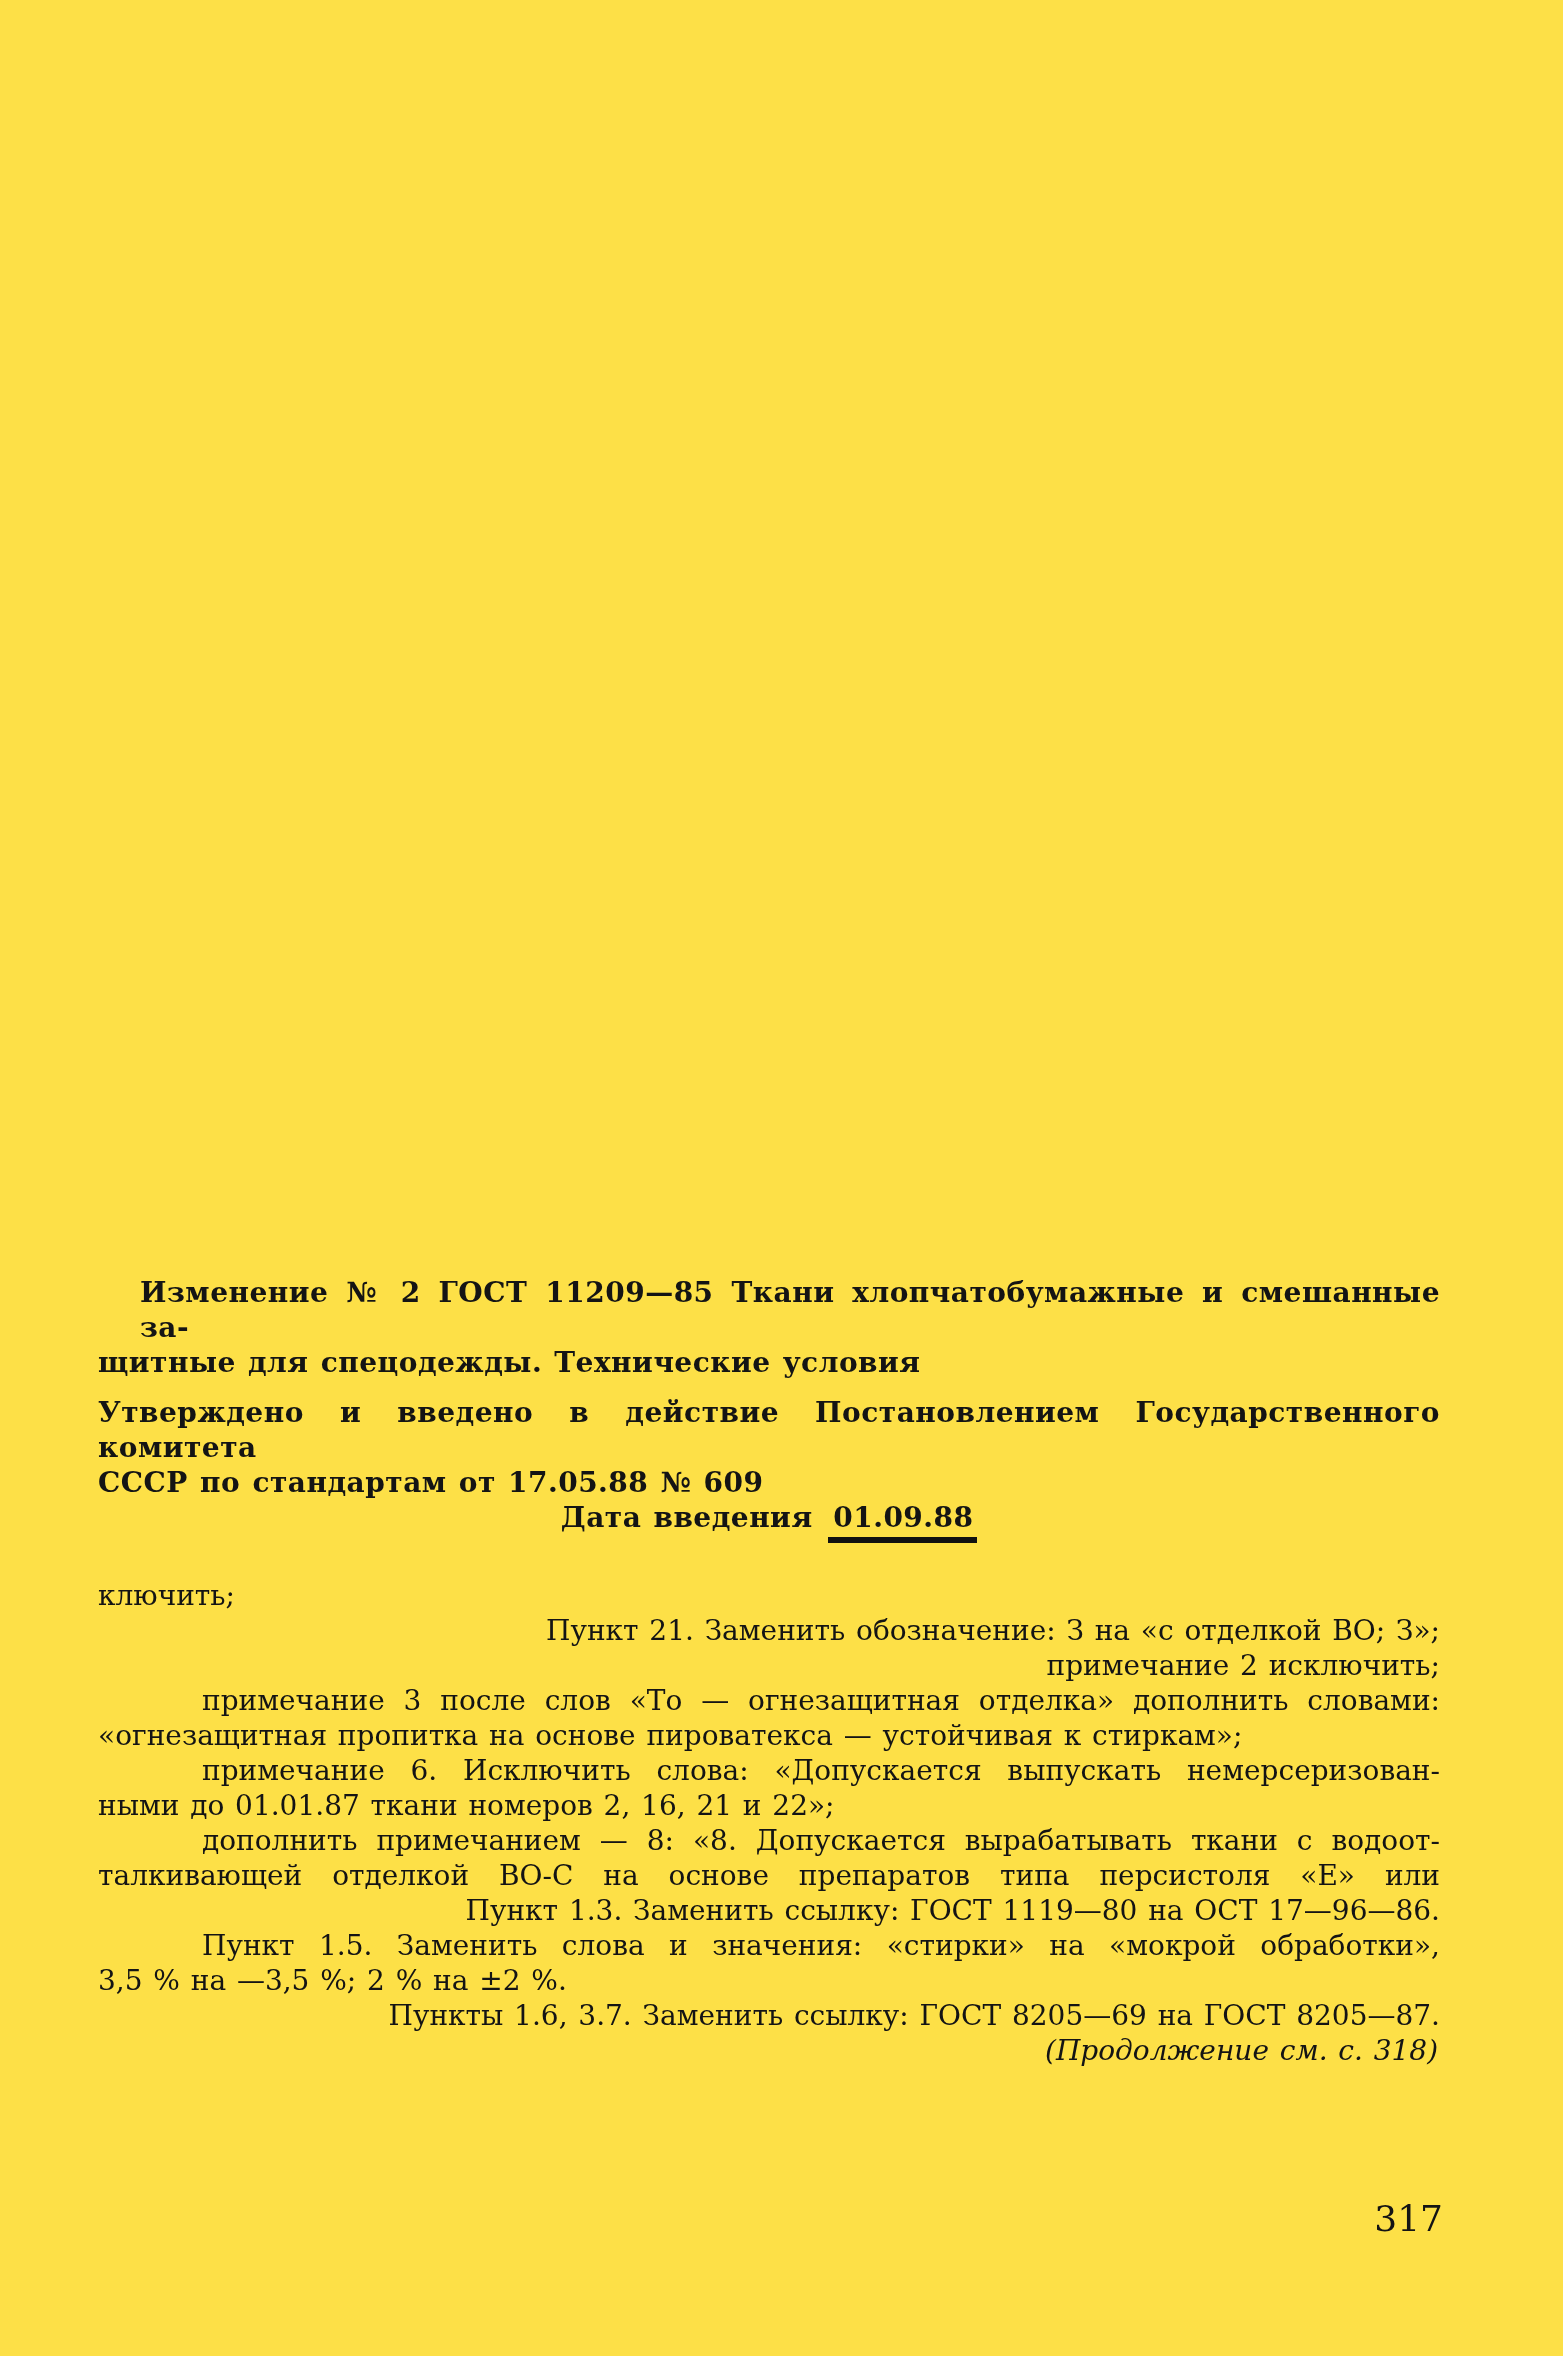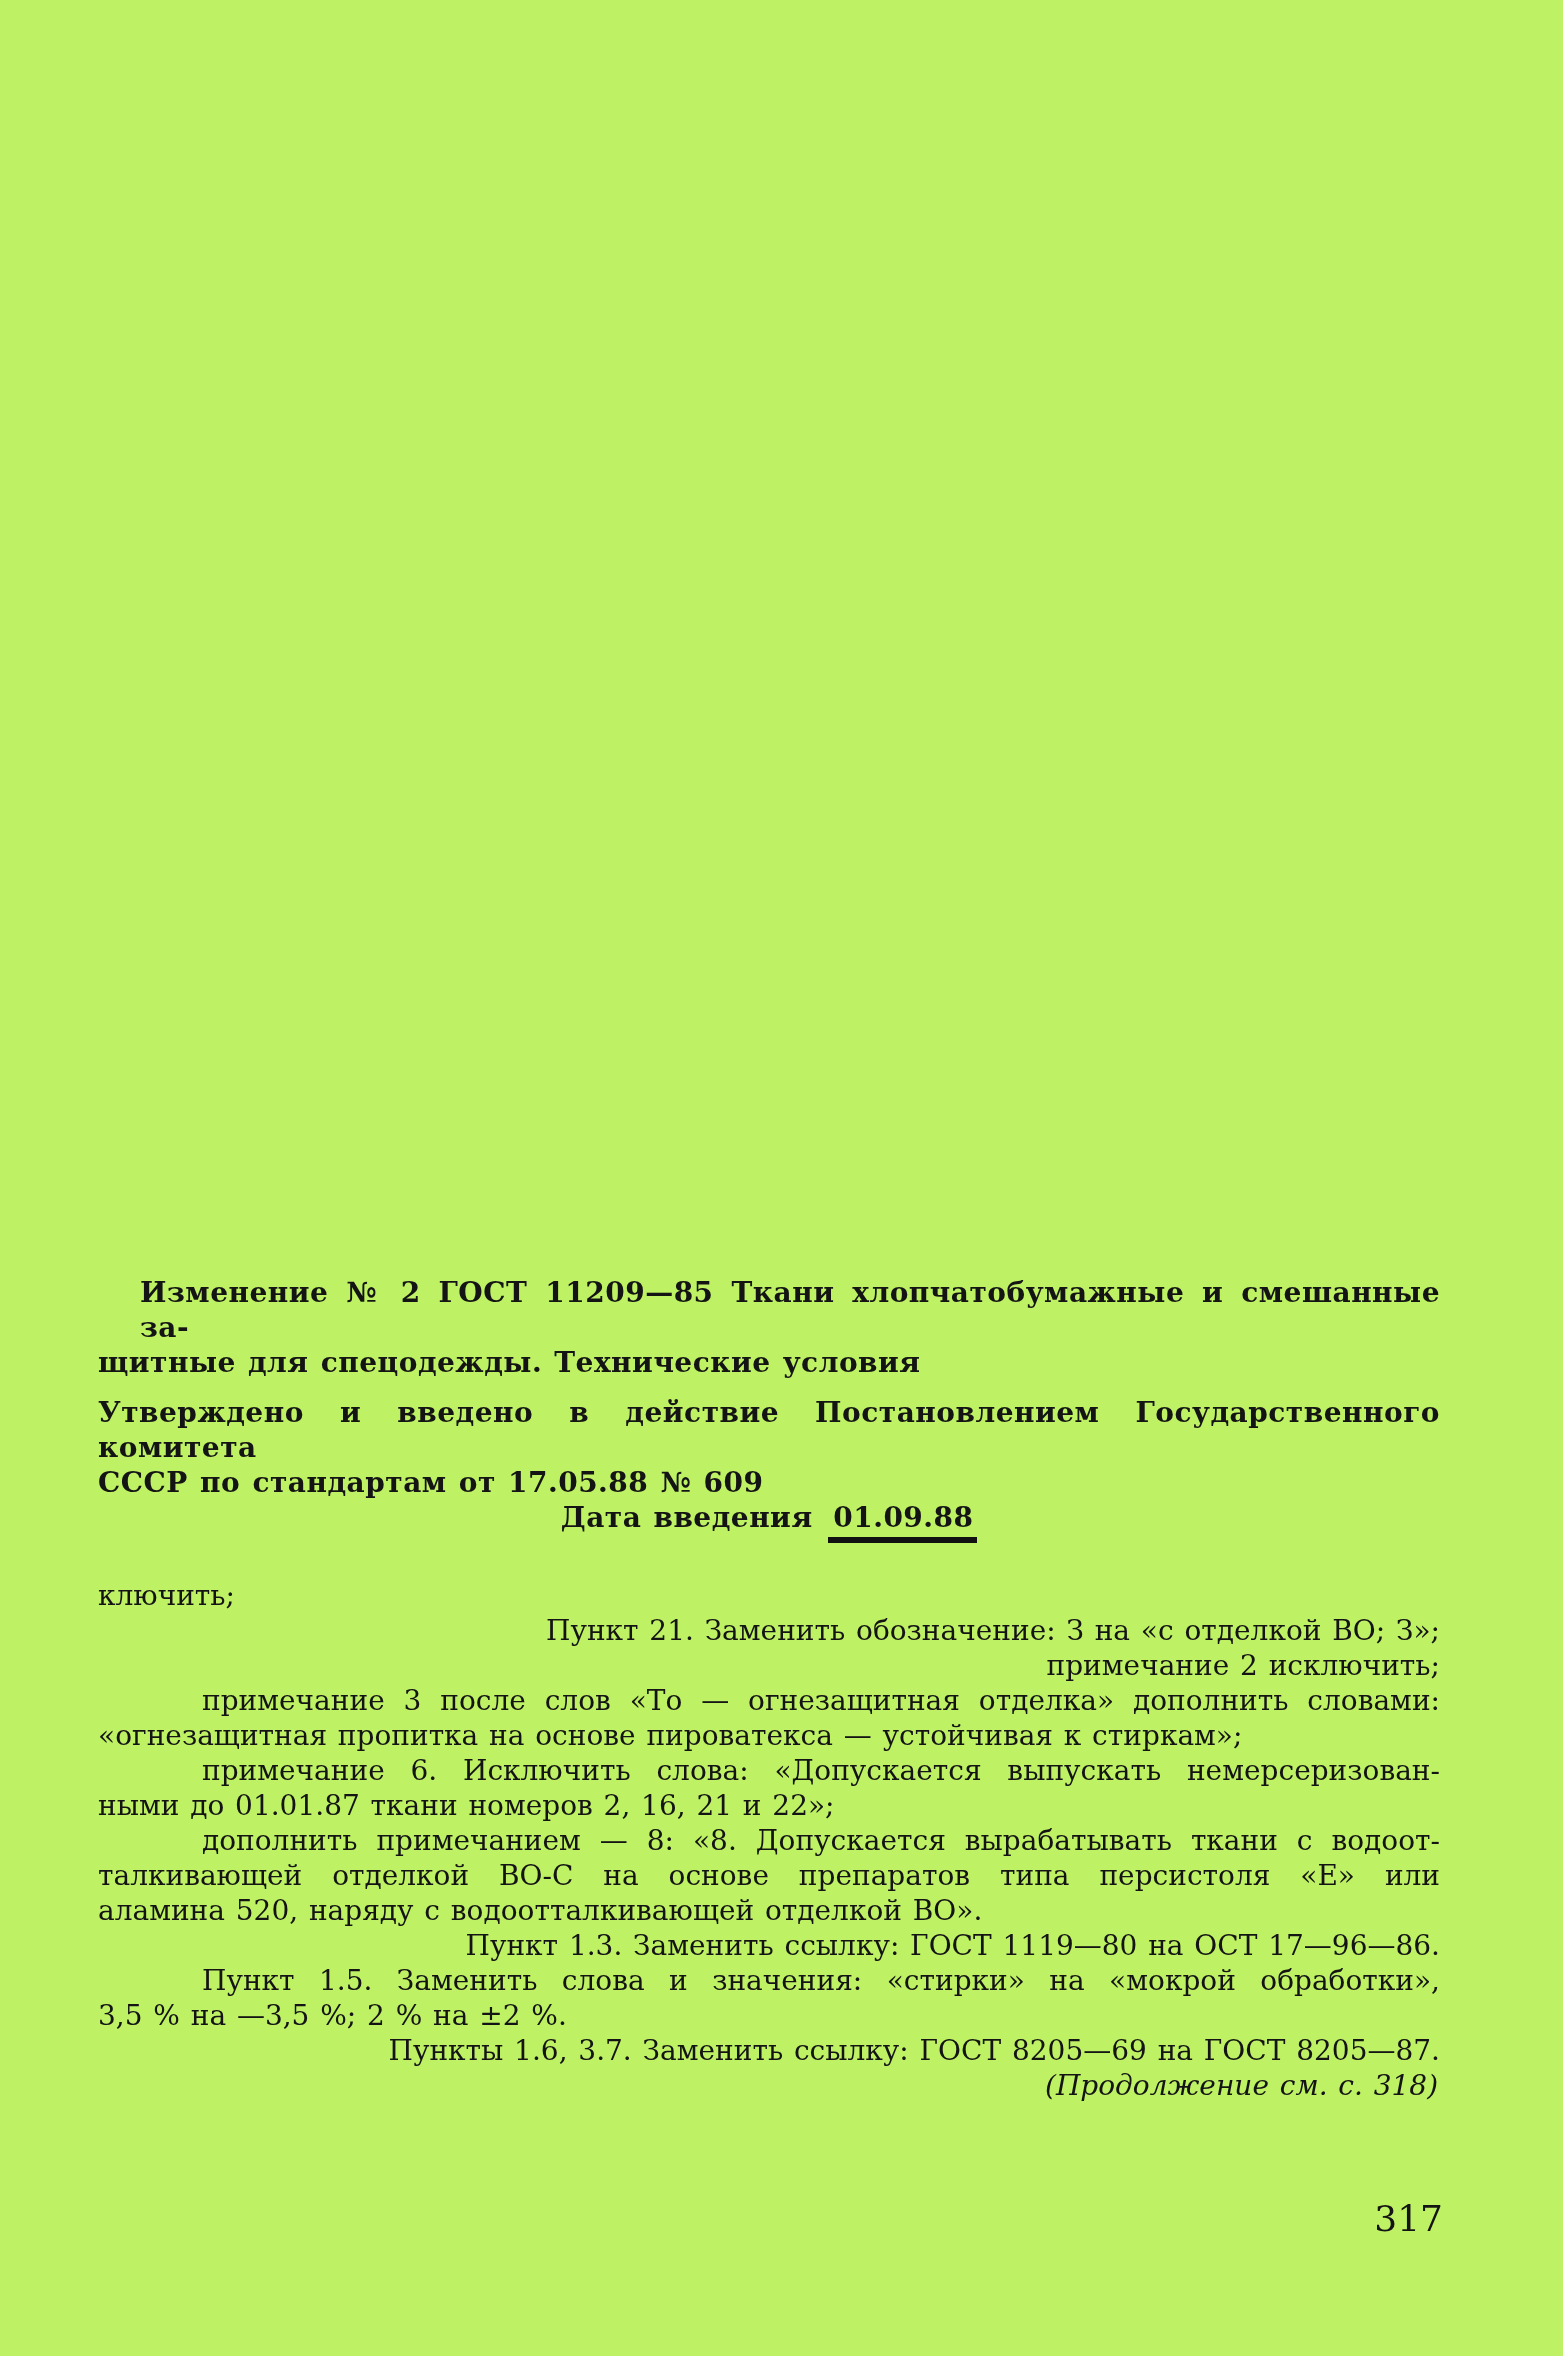--- a/index.html
+++ b/index.html
@@ -4,21 +4,21 @@
 <style>
   html, body {
     margin: 0;
     padding: 0;
     background: #e8e8e8;
   }
   .page {
     position: relative;
     width: 1563px;
     height: 2357px;
-    background: #bef264;
+    background: #fde047;
     color: #141414;
     font-family: "DejaVu Serif", "Liberation Serif", serif;
     overflow: hidden;
   }
   .text-col {
     position: absolute;
     left: 98px;
     top: 1275px;
     width: 1342px;
     font-size: 28px;
@@ -103,21 +103,20 @@
           <div class="line justify indent">примечание 3 после слов «То — огнезащитная отделка» дополнить словами:</div>
           <div class="line left">«огнезащитная пропитка на основе пироватекса — устойчивая к стиркам»;</div>
         </div>
         <div class="block body">
           <div class="line justify indent">примечание 6. Исключить слова: «Допускается выпускать немерсеризован-</div>
           <div class="line left">ными до 01.01.87 ткани номеров 2, 16, 21 и 22»;</div>
         </div>
         <div class="block body">
           <div class="line justify indent">дополнить примечанием — 8: «8. Допускается вырабатывать ткани с водоот-</div>
           <div class="line justify">талкивающей отделкой ВО-С на основе препаратов типа персистоля  «Е»  или</div>
-          <div class="line left">аламина 520, наряду с водоотталкивающей отделкой ВО».</div>
         </div>
         <div class="block body">
           <div class="line left indent">Пункт 1.3. Заменить ссылку: ГОСТ 1119—80 на ОСТ 17—96—86.</div>
         </div>
         <div class="block body">
           <div class="line justify indent">Пункт 1.5. Заменить слова и значения: «стирки»  на «мокрой  обработки»,</div>
           <div class="line left">3,5 % на —3,5 %; 2 % на ±2 %.</div>
         </div>
         <div class="block body">
           <div class="line left indent">Пункты 1.6, 3.7. Заменить ссылку: ГОСТ 8205—69 на ГОСТ 8205—87.</div>

